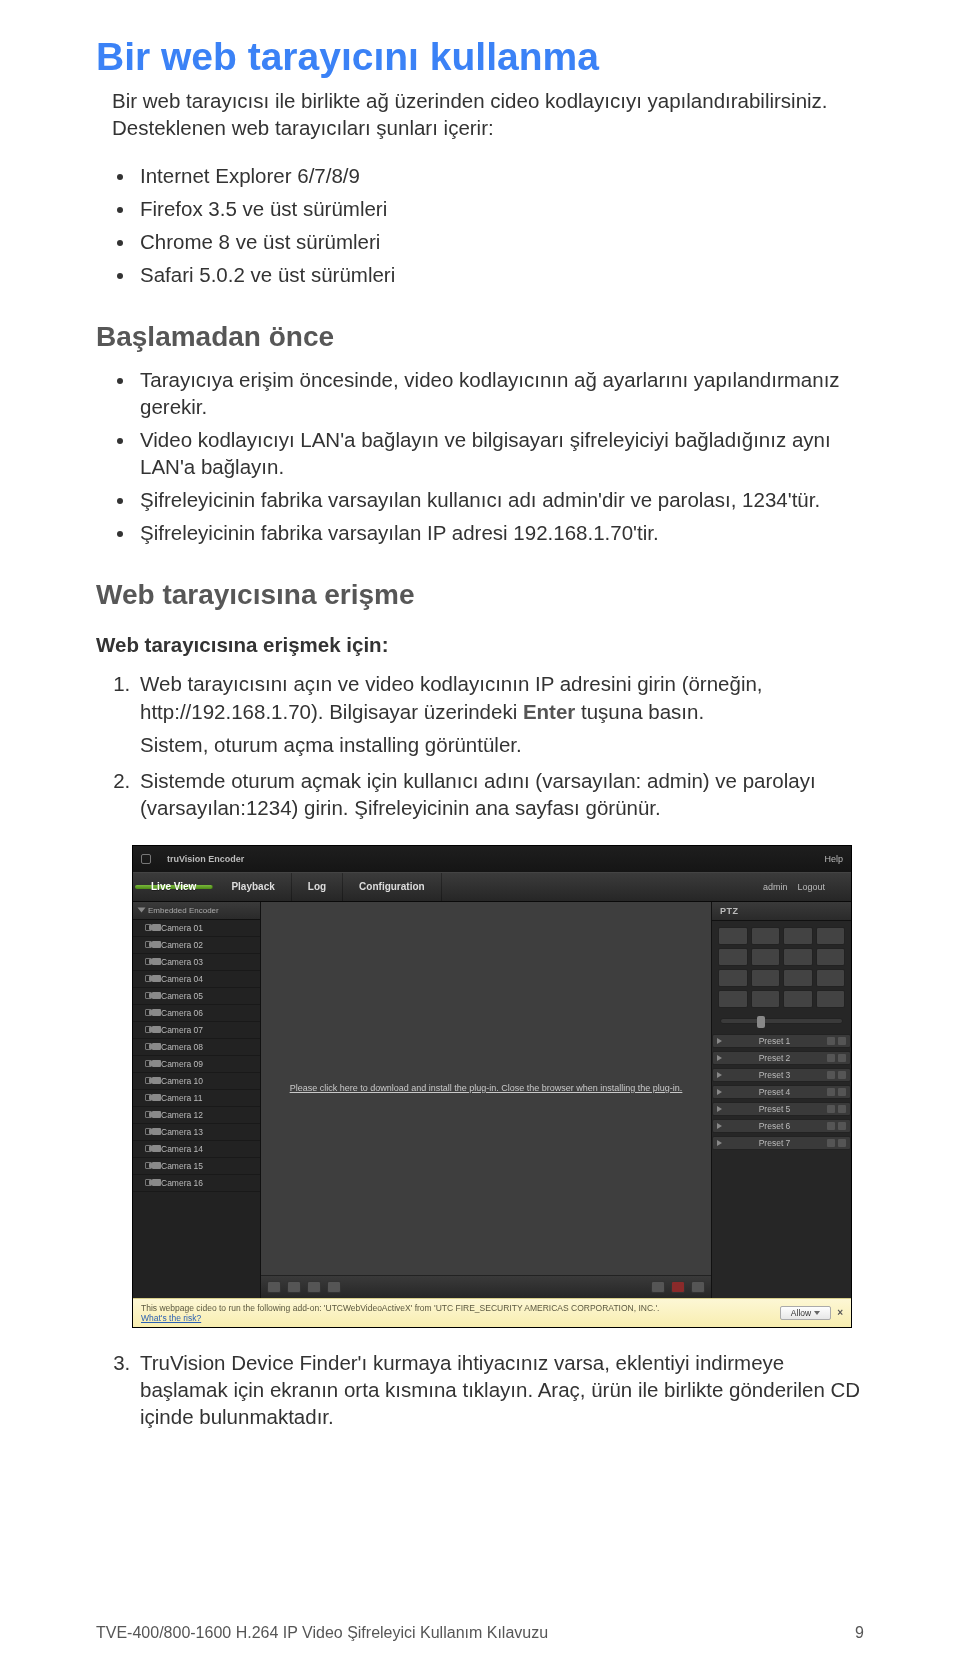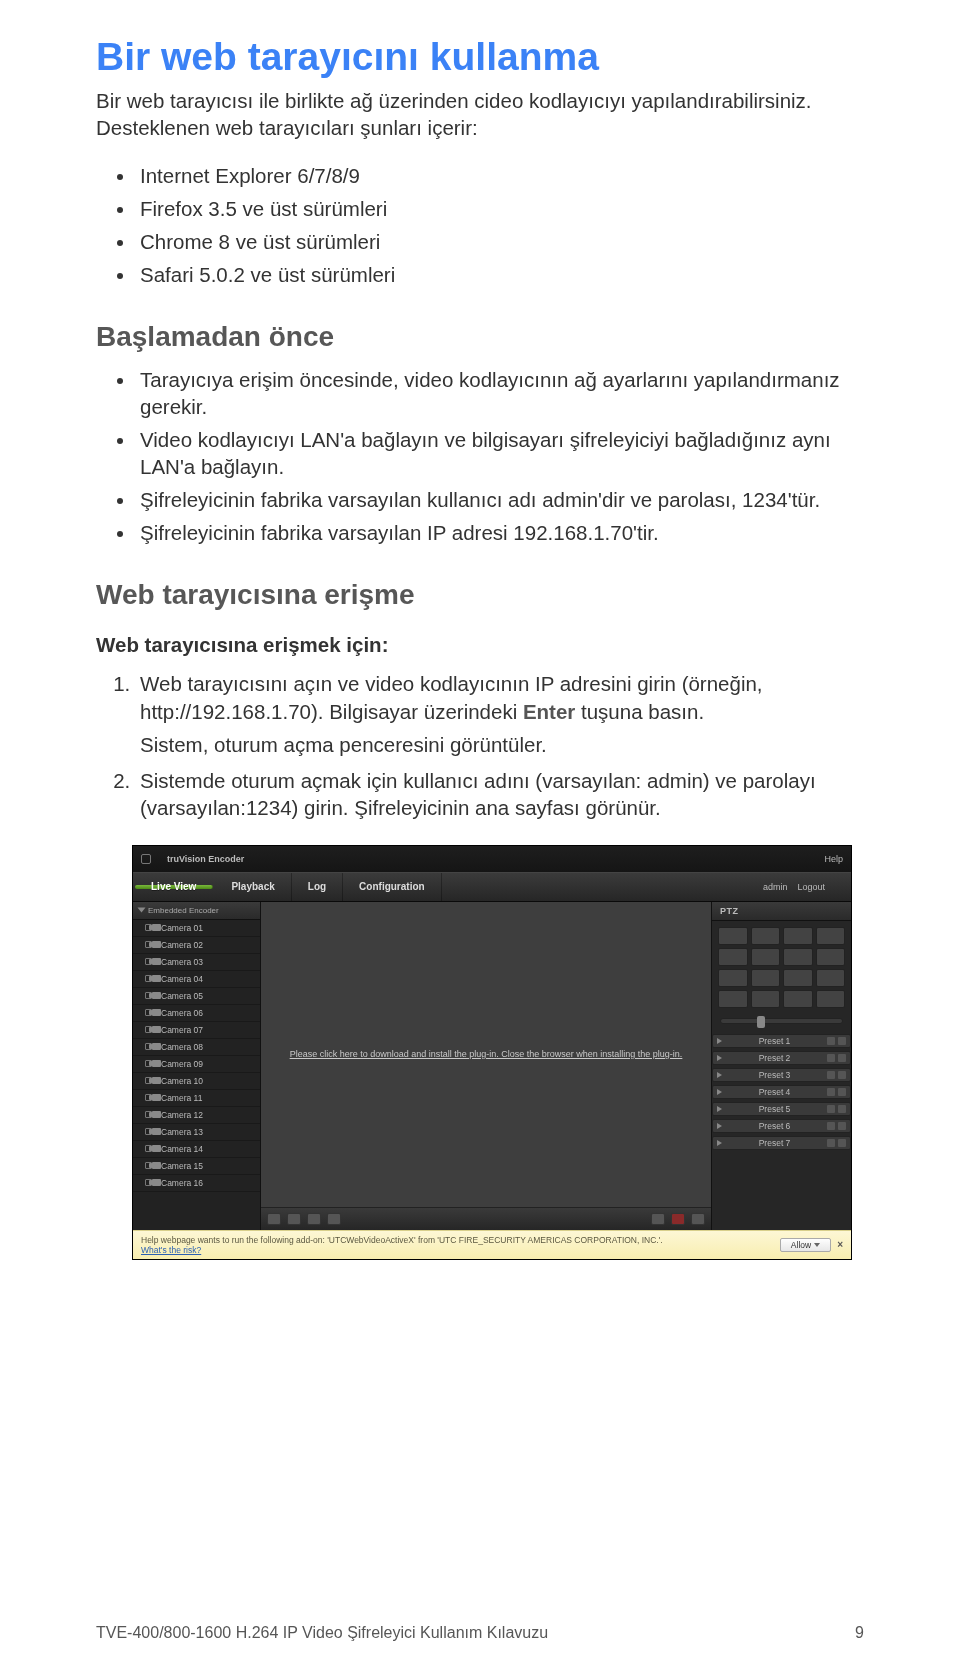--- a/index.html
+++ b/index.html
@@ -26,21 +26,21 @@
   h2.section {
     font-size: 28px;
     font-weight: bold;
     color: #575757;
     margin: 30px 0 10px 0;
   }
   .body-text {
     font-size: 20.5px;
     line-height: 1.32;
     color: #333;
-    margin: 6px 0 18px 0;
+    margin: 6px 0 18px 16px;
   }
   .bold {
     font-weight: bold;
     color: #333;
     font-size: 20.5px;
     margin: 22px 0 10px 0;
   }
   ul.bullets { list-style: disc; padding-left: 40px; margin: 4px 0 10px 0; }
   ul.bullets li { font-size: 20.5px; line-height: 1.32; color: #333; padding: 3px 0 3px 4px; }
   ol.numlist { padding-left: 40px; margin: 6px 0 10px 0; }
@@ -78,21 +78,21 @@
     font-weight:bold; color:#ddd; border-right:1px solid rgba(0,0,0,.3);
   }
   .nav-tab.active {
     background: linear-gradient(#7ab93c,#4d8a17);
     color:#fff; text-shadow:0 1px 0 rgba(0,0,0,.4);
     border-radius:3px; margin:12px 2px;
   }
   .nav-spacer { flex:1; }
   .nav-user { display:flex; align-items:center; gap:10px; font-size:9px; color:#bbb; padding-right:26px; }
 
-  .app-body { display:flex; height: 328px; background:#2b2b2b; }
+  .app-body { display:flex; height: 396px; background:#2b2b2b; }
   .app-side {
     width: 128px; background:#222; border-right:1px solid #111;
     display:flex; flex-direction:column;
   }
   .side-title {
     font-size:8px; color:#aaa; background:linear-gradient(#3a3a3a,#2a2a2a);
     padding:4px 6px; border-bottom:1px solid #111; display:flex; align-items:center; gap:4px;
   }
   .tri { display:inline-block; width:0;height:0;border-top:4px solid transparent;border-bottom:4px solid transparent;border-left:5px solid #888; }
   .tri.down{ transform:rotate(90deg);}
@@ -186,21 +186,21 @@
     <li>Şifreleyicinin fabrika varsayılan kullanıcı adı admin'dir ve parolası, 1234'tür.</li>
     <li>Şifreleyicinin fabrika varsayılan IP adresi 192.168.1.70'tir.</li>
   </ul>
 
   <h2 class="section">Web tarayıcısına erişme</h2>
   <p class="bold">Web tarayıcısına erişmek için:</p>
 
   <ol class="numlist">
     <li>
       <span>Web tarayıcısını açın ve video kodlayıcının IP adresini girin (örneğin, http://192.168.1.70). Bilgisayar üzerindeki </span><b style="color:#555">Enter</b><span> tuşuna basın.</span>
-      <span class="indent">Sistem, oturum açma penceresini görüntüler.</span>
+      <span class="indent">Sistem, oturum açma installing görüntüler.</span>
     </li>
     <li>Sistemde oturum açmak için kullanıcı adını (varsayılan: admin) ve parolayı (varsayılan:1234) girin. Şifreleyicinin ana sayfası görünür.</li>
   </ol>
 
   <div class="screenshot-wrap">
     <div class="app">
       <div class="app-topbar">
         <span class="app-brand">
           <span class="brand-badge"></span>
           <b>truVision Encoder</b>
@@ -398,32 +398,35 @@
                 <span class="pic">
                   <span class="pi"></span>
                   <span class="pi"></span>
                 </span>
               </div>
           </div>
         </div>
       </div>
       <div class="ie-bar">
         <div class="ie-left">
-          <span>Help webpage wants to run the following add-on: 'UTCWebVideoActiveX' from 'UTC FIRE_SECURITY AMERICAS CORPORATION, INC.'.</span>
+          <span>This webpage cideo to run the following add-on: 'UTCWebVideoActiveX' from 'UTC FIRE_SECURITY AMERICAS CORPORATION, INC.'.</span>
           <span class="ie-link">What's the risk?</span>
         </div>
         <div class="ie-right">
           <span class="ie-btn">
               <span>Allow</span>
               <span class="dd"></span>
             </span>
           <span class="x">×</span>
         </div>
       </div>
     </div>
   </div>
 
+  <ol class="numlist" start="3">
+    <li>TruVision Device Finder'ı kurmaya ihtiyacınız varsa, eklentiyi indirmeye başlamak için ekranın orta kısmına tıklayın. Araç, ürün ile birlikte gönderilen CD içinde bulunmaktadır.</li>
+  </ol>
 </div>
 
 <div class="footer">
   <span>TVE-400/800-1600 H.264 IP Video Şifreleyici Kullanım Kılavuzu</span>
   <span>9</span>
 </div>
 
 </body></html>

